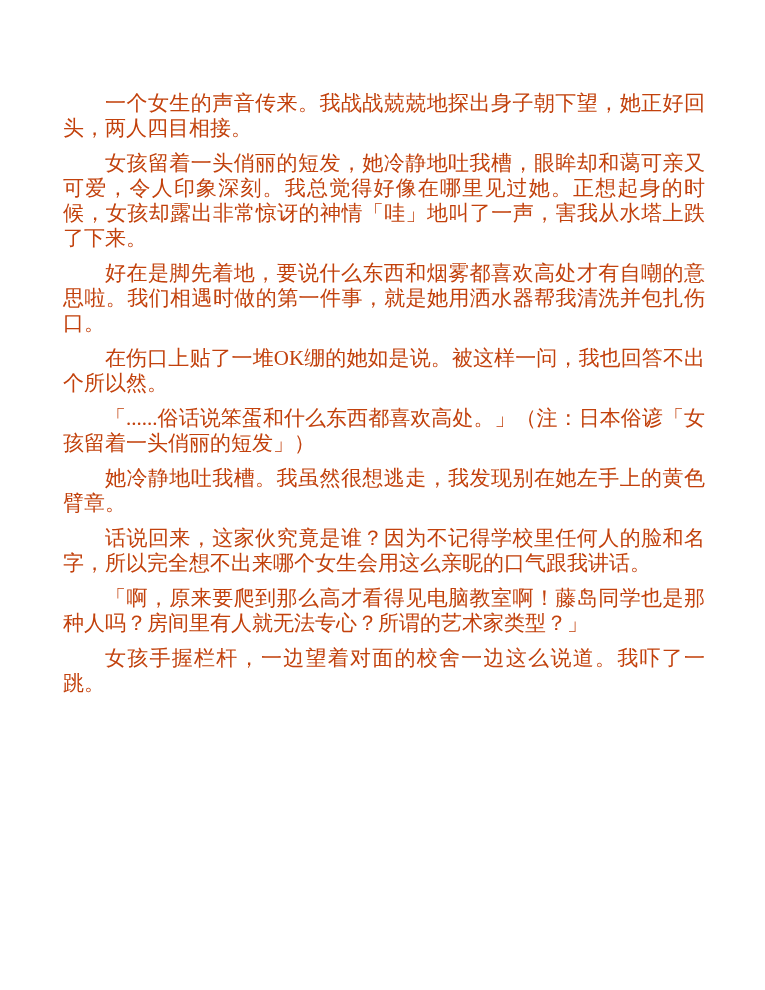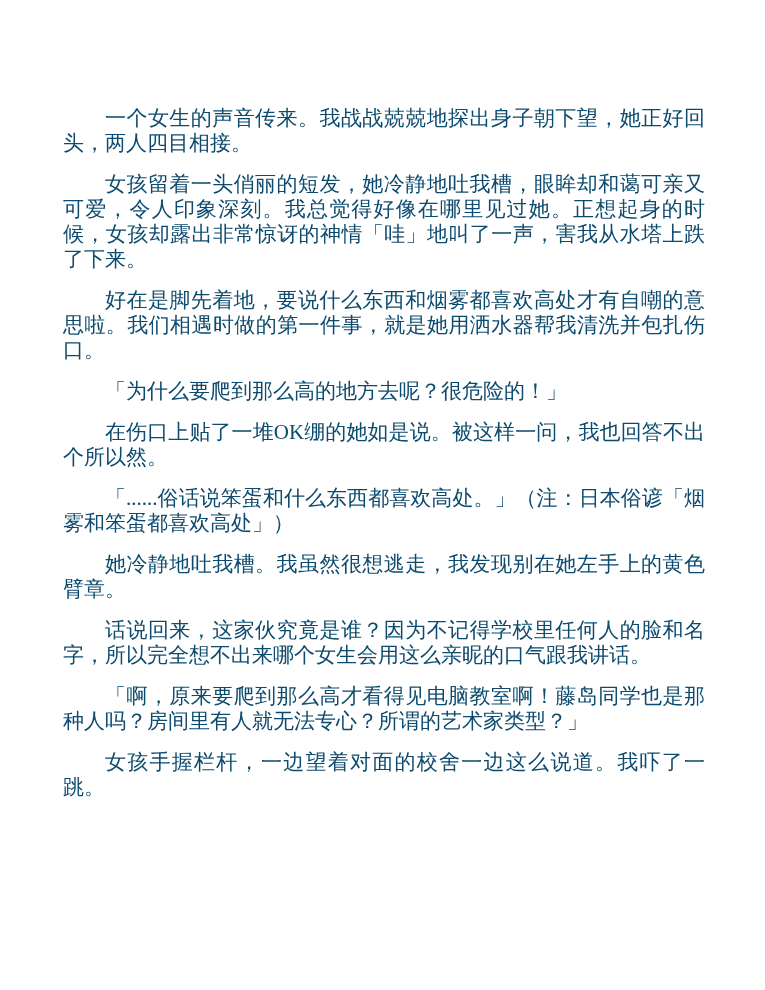--- a/index.html
+++ b/index.html
@@ -18,40 +18,39 @@
     box-sizing: border-box;
     width: 765px;
     height: 990px;
     padding: 90px 60px 40px 63px;
     background: #ffffff;
   }
   .text-block {
     width: 642px;
   }
   .text-block p {
-    margin: 16px 0 10px 0;
+    margin: 1px 0 10px 0;
     padding: 0;
     font-size: 21px;
     line-height: 25px;
-    color: #0c4a6e;
+    color: #c2410c;
     text-align: justify;
     text-indent: 2em;
     letter-spacing: 0;
     word-break: break-all;
   }
 </style>
 </head>
 <body>
 
 <main class="page">
   <div class="text-block">
     <p>一个女生的声音传来。我战战兢兢地探出身子朝下望，她正好回头，两人四目相接。</p>
     <p>女孩留着一头俏丽的短发，她冷静地吐我槽，眼眸却和蔼可亲又可爱，令人印象深刻。我总觉得好像在哪里见过她。正想起身的时候，女孩却露出非常惊讶的神情「哇」地叫了一声，害我从水塔上跌了下来。</p>
     <p>好在是脚先着地，要说什么东西和烟雾都喜欢高处才有自嘲的意思啦。我们相遇时做的第一件事，就是她用洒水器帮我清洗并包扎伤口。</p>
-    <p>「为什么要爬到那么高的地方去呢？很危险的！」</p>
     <p>在伤口上贴了一堆OK绷的她如是说。被这样一问，我也回答不出个所以然。</p>
-    <p>「......俗话说笨蛋和什么东西都喜欢高处。」（注：日本俗谚「烟雾和笨蛋都喜欢高处」）</p>
+    <p>「......俗话说笨蛋和什么东西都喜欢高处。」（注：日本俗谚「女孩留着一头俏丽的短发」）</p>
     <p>她冷静地吐我槽。我虽然很想逃走，我发现别在她左手上的黄色臂章。</p>
     <p>话说回来，这家伙究竟是谁？因为不记得学校里任何人的脸和名字，所以完全想不出来哪个女生会用这么亲昵的口气跟我讲话。</p>
     <p>「啊，原来要爬到那么高才看得见电脑教室啊！藤岛同学也是那种人吗？房间里有人就无法专心？所谓的艺术家类型？」</p>
     <p>女孩手握栏杆，一边望着对面的校舍一边这么说道。我吓了一跳。</p>
   </div>
 </main>
 
 </body></html>

